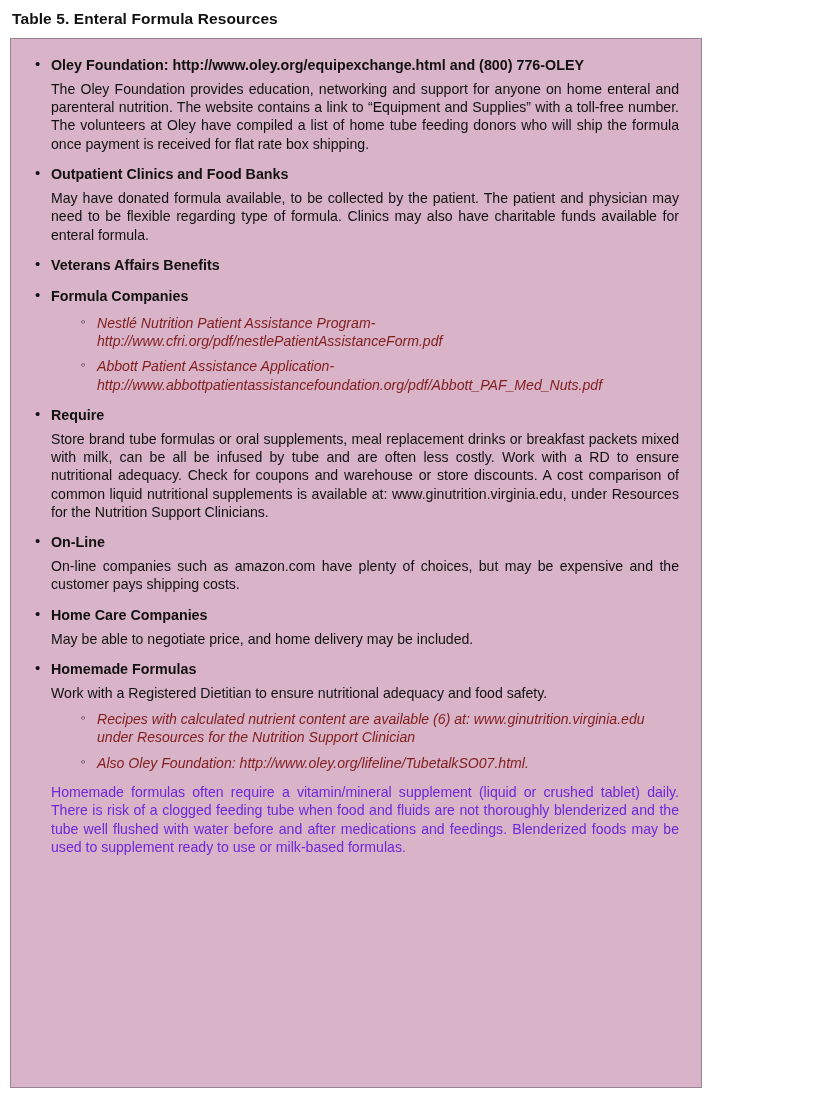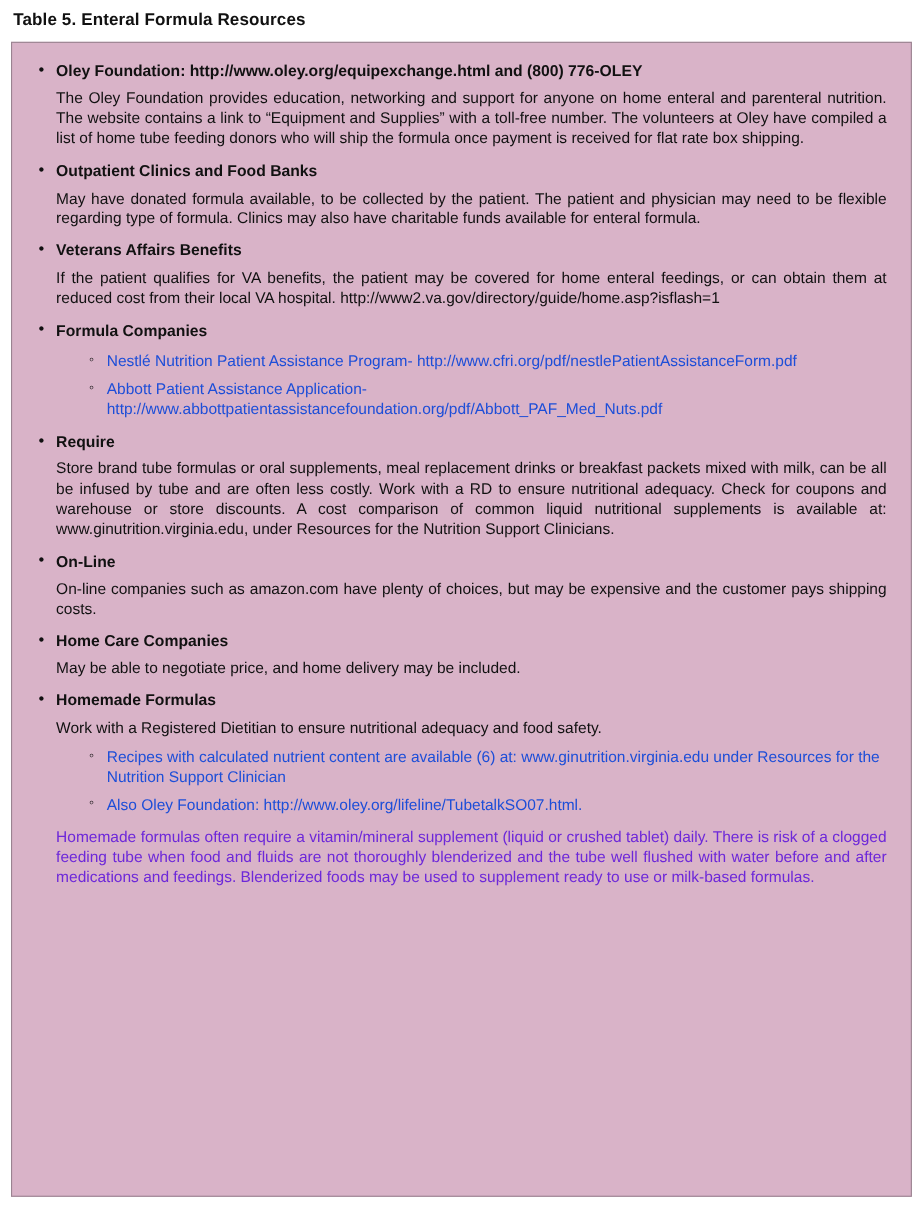--- a/index.html
+++ b/index.html
@@ -24,21 +24,21 @@
     font-size: 15.5px;
     font-weight: bold;
     color: #111111;
     margin: 2px 0 10px 2px;
     letter-spacing: 0.1px;
   }
   .table-box {
     background: #d9b3c8;
     border: 1px solid #9a8391;
     box-sizing: border-box;
-    width: 819px;
+    width: 692px;
     height: 1050px;
     padding: 18px 22px 14px 22px;
   }
   ul.level1 {
     list-style: none;
     margin: 0;
     padding: 0;
   }
   ul.level1 > li {
     position: relative;
@@ -74,21 +74,22 @@
     list-style: none;
     margin: 8px 0 0 0;
     padding: 0 0 0 30px;
   }
   ul.level2 > li {
     position: relative;
     padding-left: 16px;
     margin-bottom: 7px;
     font-size: 14.1px;
     line-height: 1.3;
-    color: #1d4ed8;
+    color: #7f1d1d;
+    font-style: italic;
   }
   ul.level2 > li:last-child {
     margin-bottom: 0;
   }
   ul.level2 > li::before {
     content: "\25E6";
     position: absolute;
     left: 0;
     top: 0;
     font-size: 13px;
@@ -117,21 +118,20 @@
         <p class="item-body">The Oley Foundation provides education, networking and support for anyone on home enteral and parenteral nutrition. The website contains a link to “Equipment and Supplies” with a toll-free number. The volunteers at Oley have compiled a list of home tube feeding donors who will ship the formula once payment is received for flat rate box shipping.</p>
       </li>
 
       <li>
         <div class="item-head">Outpatient Clinics and Food Banks</div>
         <p class="item-body">May have donated formula available, to be collected by the patient. The patient and physician may need to be flexible regarding type of formula. Clinics may also have charitable funds available for enteral formula.</p>
       </li>
 
       <li>
         <div class="item-head">Veterans Affairs Benefits</div>
-        <p class="item-body">If the patient qualifies for VA benefits, the patient may be covered for home enteral feedings, or can obtain them at reduced cost from their local VA hospital. http://www2.va.gov/directory/guide/home.asp?isflash=1</p>
       </li>
 
       <li>
         <div class="item-head">Formula Companies</div>
         <ul class="level2">
           <li>Nestlé Nutrition Patient Assistance Program- http://www.cfri.org/pdf/nestlePatientAssistanceForm.pdf</li>
           <li>Abbott Patient Assistance Application-http://www.abbottpatientassistancefoundation.org/pdf/Abbott_PAF_Med_Nuts.pdf</li>
         </ul>
       </li>
 

